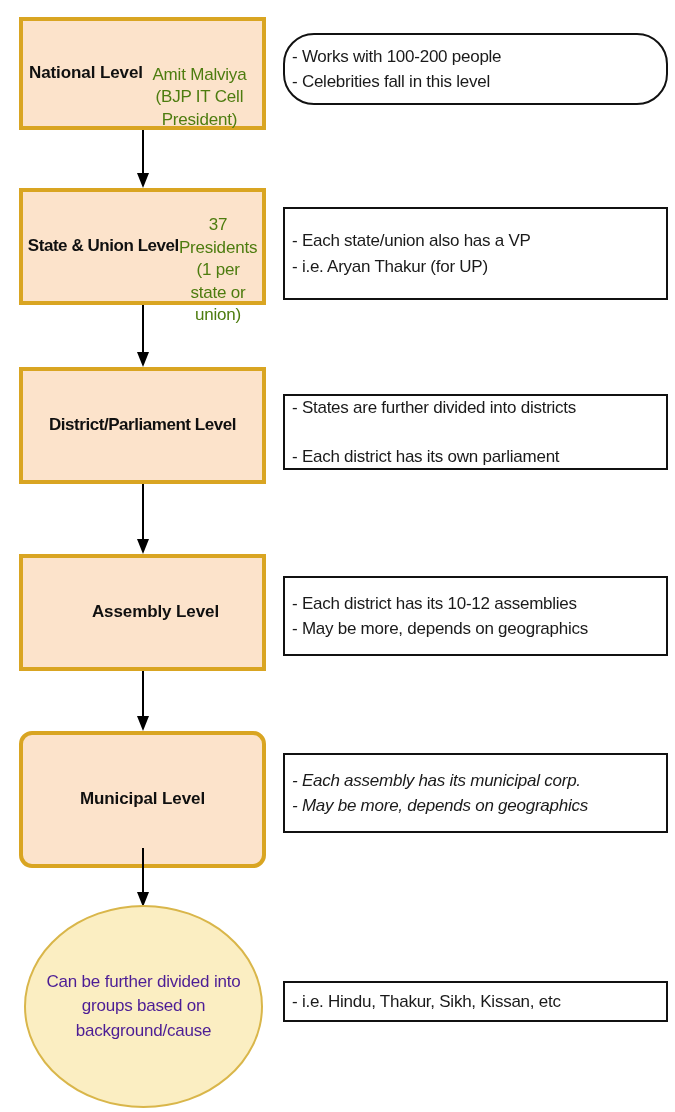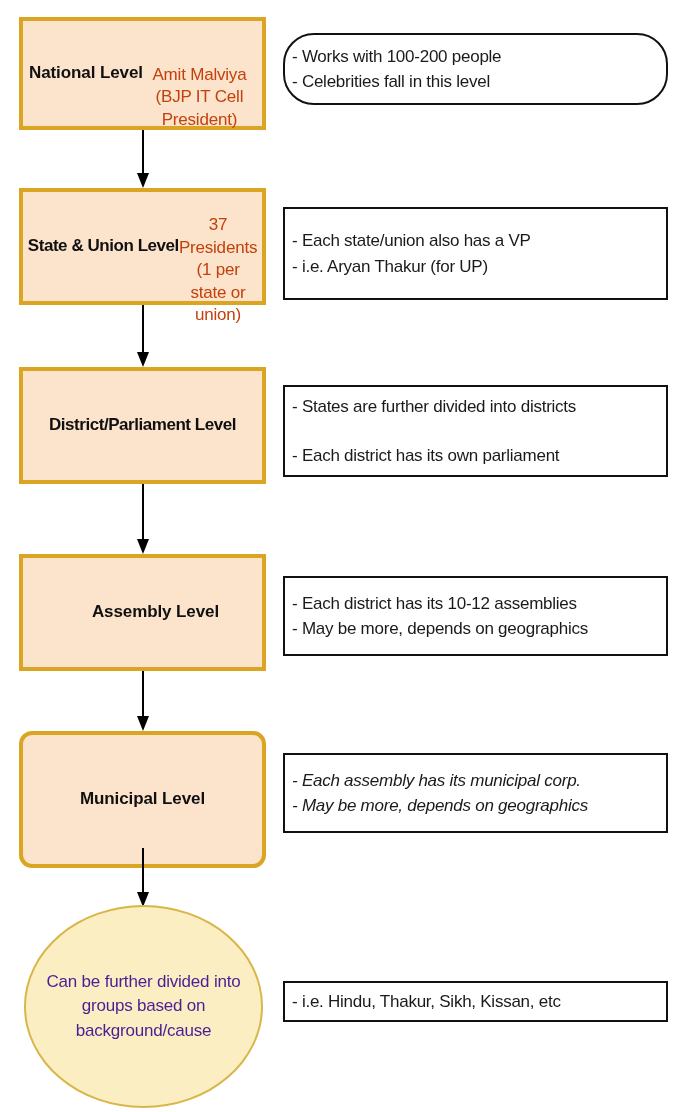--- a/index.html
+++ b/index.html
@@ -44,21 +44,21 @@
     white-space: nowrap;
   }
   .level-title.tight {
     letter-spacing: -0.45px;
   }
   .level-sub {
     font-size: 17px;
     font-weight: normal;
     line-height: 1.33;
     letter-spacing: -0.2px;
-    color: #c2410c;
+    color: #4d7c0f;
     max-width: 244px;
     margin-top: 48px;
   }
 
   
   .ellipse-node {
     position: absolute;
     box-sizing: border-box;
     background: #fbeec2;
     border: 2px solid #d9b64a;
@@ -151,21 +151,21 @@
 
   <div class="arrow" style="top:305px; height:62px;">
     <div class="shaft" style="height:47px;"></div>
     <div class="head"></div>
   </div>
 
   <div class="level-box" style="left:19px; top:367px; width:247px; height:117px;">
     <div class="level-title tight">District/Parliament Level</div>
   </div>
 
-  <div class="note-box" style="left:283px; top:385px; width:385px; height:92px;gap:24px;">
+  <div class="note-box" style="left:283px; top:394px; width:385px; height:76px;gap:24px;">
     <div class="note-line">- States are further divided into districts</div>
     <div class="note-line">- Each district has its own parliament</div>
   </div>
 
   <div class="arrow" style="top:484px; height:70px;">
     <div class="shaft" style="height:55px;"></div>
     <div class="head"></div>
   </div>
 
   <div class="level-box" style="left:19px; top:554px; width:247px; height:117px;padding-left:32px;">

